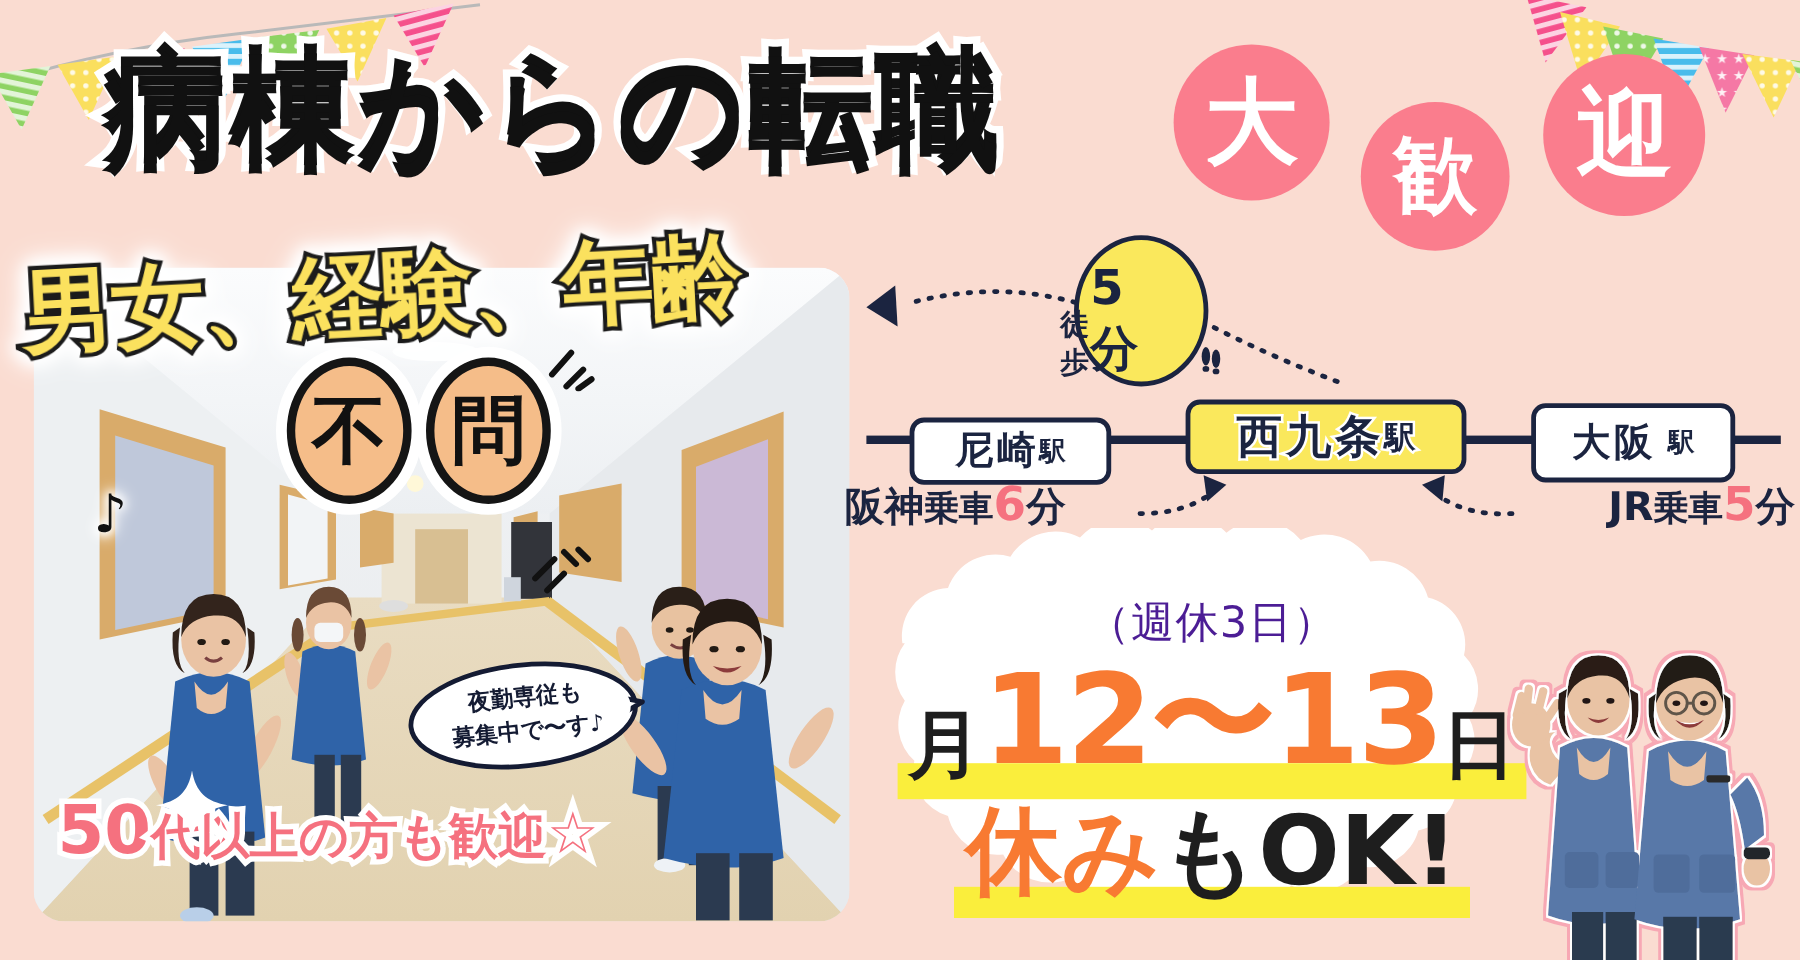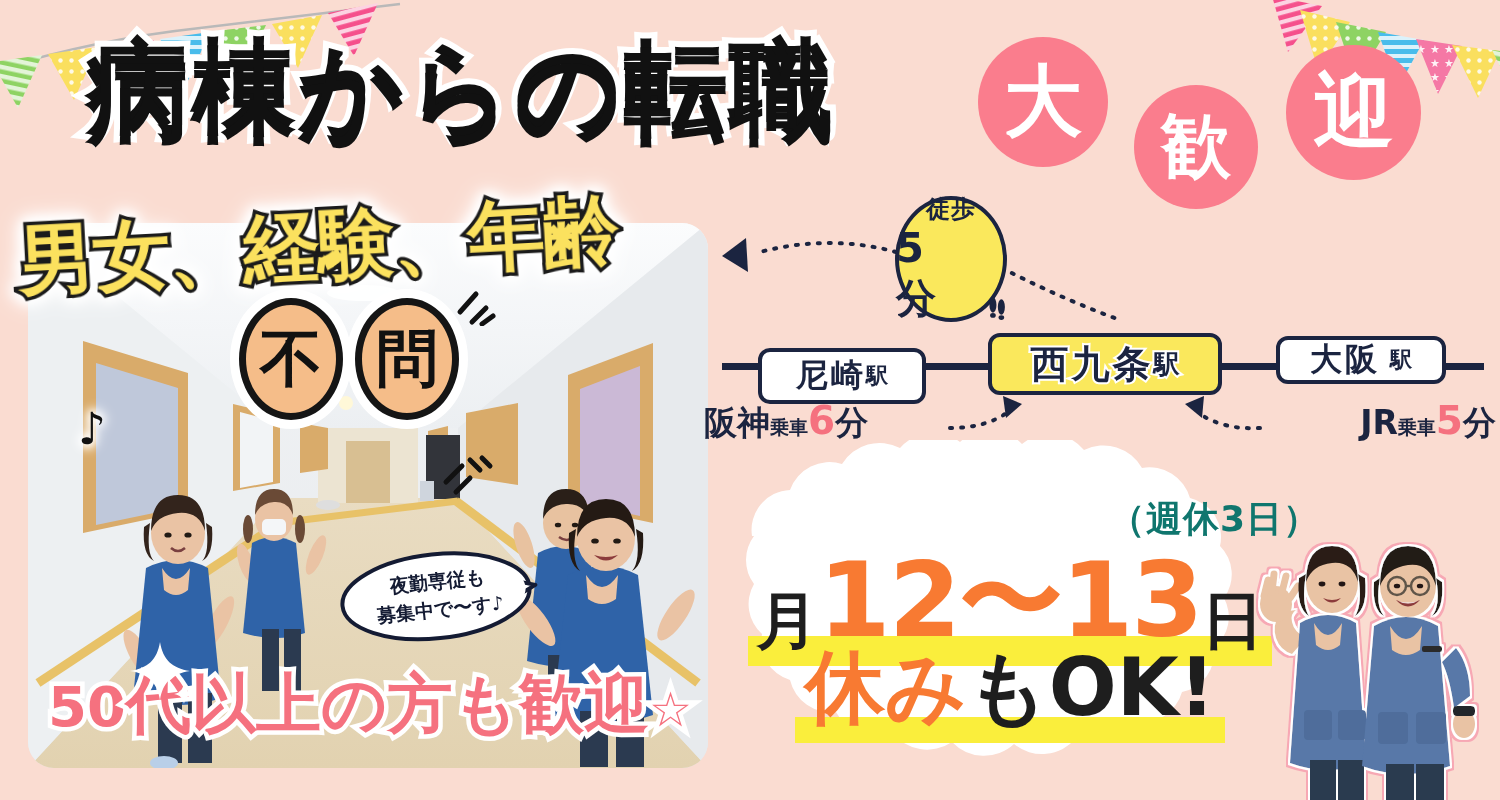--- a/index.html
+++ b/index.html
@@ -92,21 +92,21 @@
     transform:rotate(-6deg);
   }
 
   
   .fifty{
     position:absolute; left:48px; top:660px; z-index:16;
     white-space:nowrap; color:#f5717f; font-weight:bold;
     -webkit-text-stroke:9px #ffffff; paint-order:stroke fill;
   }
   .fifty .n{ font-size:56px; }
-  .fifty .t{ font-size:65px;text-align:right; }
+  .fifty .t{ font-size:41px;text-align:right; }
   .fifty .st{ font-size:48px; }
   .bigspark{ position:absolute; left:126px; top:638px; z-index:17; }
 
   
   #stations{ position:absolute; left:700px; top:190px; width:800px; height:280px; z-index:10; }
   .stline{ position:absolute; height:7px; background:#1b2440; top:173px; }
   .stbox{
     position:absolute; top:146px;
     background:#fff; border:4px solid #1b2440; border-radius:12px;
     display:flex; align-items:center; justify-content:center;
@@ -115,39 +115,39 @@
   .stbox.hl{ background:#fae85c; }
   .stbox .big{ font-size:32px; letter-spacing:3px; }
   .stbox .sm{ font-size:22px; }
   .stbox.hl .big, .stbox.hl .sm{
     -webkit-text-stroke:4px #ffffff; paint-order:stroke fill;
   }
 
   .walkcircle{
     position:absolute; left:195px; top:6px; width:112px; height:126px;
     border-radius:50%; background:#fae85c; border:4px solid #1b2440;
-    display:flex; flex-direction:column; align-items:center; justify-content:center;
+    display:flex; align-items:flex-end; justify-content:center;
     color:#1b2440; font-weight:bold; z-index:3;
   }
   .walkcircle .w1{ font-size:24px; letter-spacing:1px; }
   .walkcircle .w2{ font-size:40px; letter-spacing:0px; }
 
   .rideinfo{
     position:absolute; top:208px; font-size:33px; font-weight:bold;
     color:#1b2440; white-space:nowrap; letter-spacing:0px;
   }
   .rideinfo .num{ color:#f5717f; font-size:39px; }
-  .rideinfo .small{ font-size:19px; }
+  .rideinfo .small{ font-size:29px; }
 
   
   #burst{ position:absolute; left:700px; top:440px; width:620px; height:360px; z-index:6; }
   #holiday{ position:absolute; left:700px; top:440px; width:620px; height:360px; z-index:8; }
   .hl-week{
-    position:absolute; left:0; right:0; top:55px; text-align:right;
-    font-size:36px; font-weight:bold; color:#0f766e; letter-spacing:1px;
+    position:absolute; left:0; right:0; top:55px; text-align:center;
+    font-size:36px; font-weight:normal; color:#4c1d95; letter-spacing:1px;
   }
   .hl-row1{
     position:absolute; left:0; right:0; top:92px; text-align:center; white-space:nowrap;
   }
   .hl-row2{
     position:absolute; left:0; right:0; top:195px; text-align:center; white-space:nowrap;
   }
   .ybar{
     position:absolute; background:#faee3c; z-index:-1;
   }
@@ -413,21 +413,21 @@
     <div class="stbox" style="left:58px;width:168px;height:56px;margin-top:12px;">
       <span class="big">尼崎</span>
         <span class="sm">駅</span>
     </div>
 
     <div class="stbox hl" style="left:288px;width:234px;height:62px;top:143px;">
       <span class="big" style="font-size:38px;">西九条</span>
         <span class="sm" style="font-size:26px;">駅</span>
     </div>
 
-    <div class="stbox" style="left:576px;width:170px;height:48px;gap:10px;">
+    <div class="stbox" style="left:576px;width:170px;height:66px;gap:10px;">
       <span class="big">大阪</span>
         <span class="sm">駅</span>
     </div>
 
     <div class="walkcircle">
       <div class="w1">徒歩</div>
       <div style="display:flex;align-items:flex-end;gap:42px;">
         <span class="w2">5分</span>
         <svg width="26" height="34" viewBox="0 0 26 34" style="margin-left:2px;margin-bottom:2px;">
           <ellipse cx="7" cy="14" rx="5" ry="11" fill="#1b2440"></ellipse>
@@ -481,21 +481,21 @@
     <div class="hl-row1">
       <span style="position:relative;display:inline-block;">
         <span class="ybar" style="left:-8px;right:-8px;bottom:6px;height:30px;"></span>
         <span style="position:relative;">
           <span class="k">月</span><span class="o">12〜13</span><span class="k">日</span>
         </span>
       </span>
     </div>
 
     <div class="hl-row2">
-      <span style="position:relative;display:inline-block;">
+      <span style="position:relative;display:inline-block;margin-top:22px;">
         <span class="ybar" style="left:-10px;right:-10px;bottom:0px;height:26px;"></span>
         <span style="position:relative;">
           <span class="o">休み</span><span class="k">もOK!</span>
         </span>
       </span>
     </div>
   </div>
 
   <svg id="people" viewBox="0 0 258 272">
     <defs>

